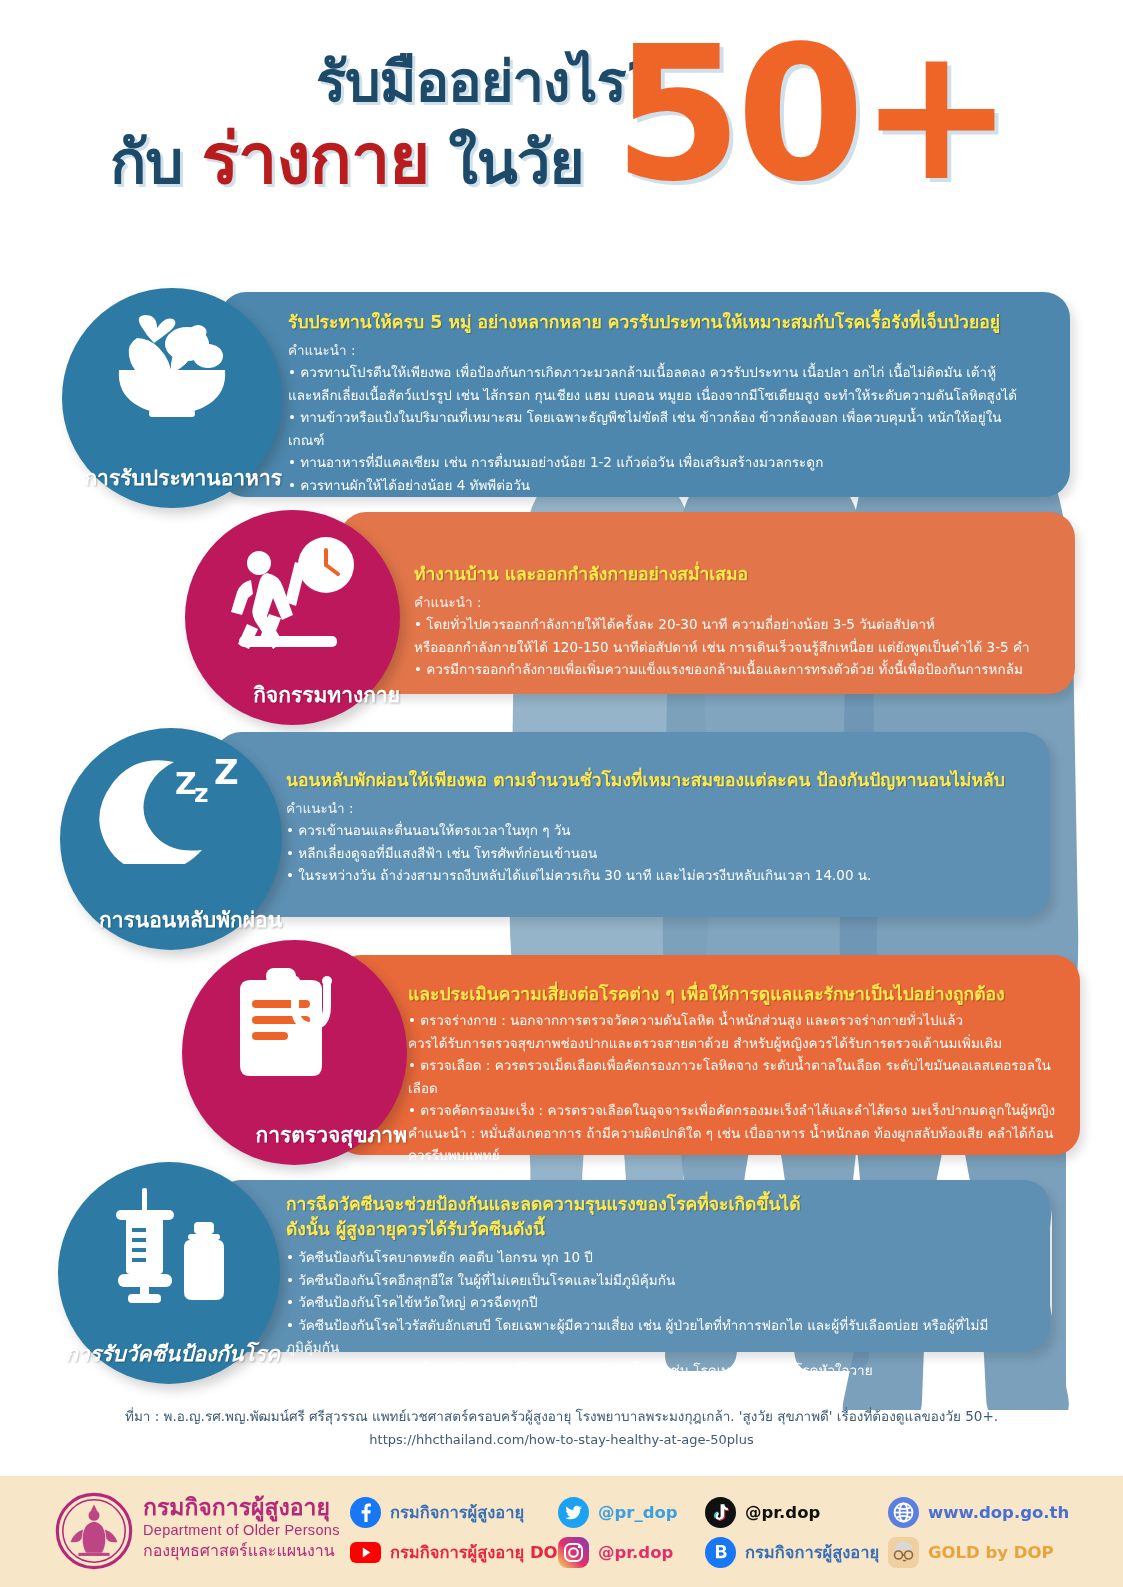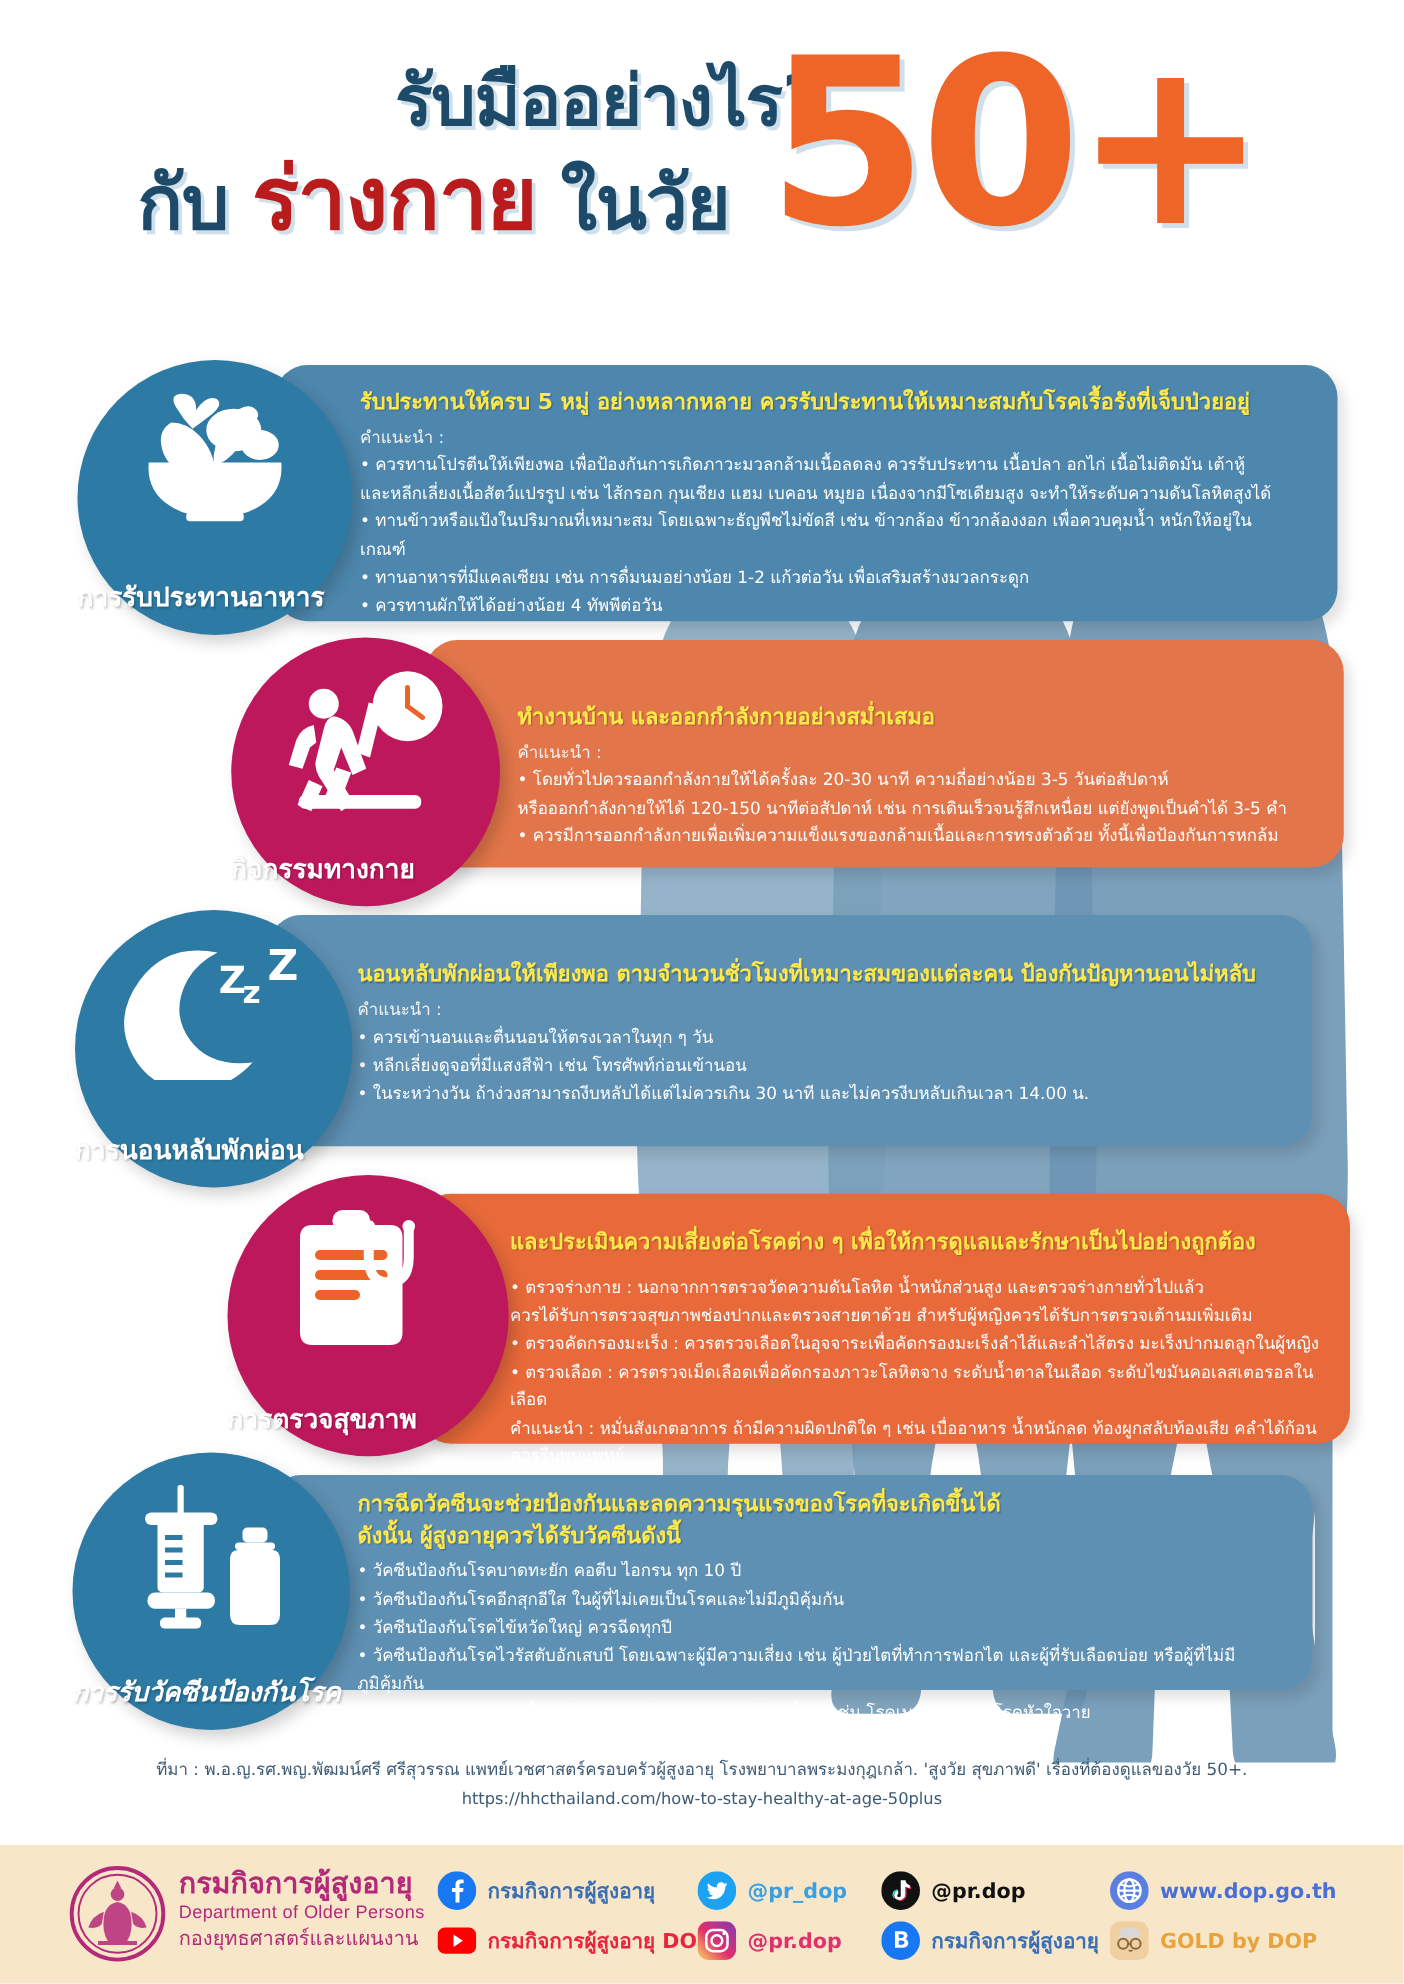--- a/index.html
+++ b/index.html
@@ -42,21 +42,21 @@
   .panel.orange2{ background:#e8693a; }
   .circle {
     position:absolute; border-radius:50%;
     box-shadow:5px 6px 12px rgba(0,0,0,0.18);
     display:flex; flex-direction:column; align-items:center; justify-content:flex-start;
     z-index:4;
   }
   .circle.blue   { background:#2d7ba5; }
   .circle.orange { background:#be185d; }
   .circle-label {
-    position:absolute; bottom:14px; left:0; right:0; text-align:left;
+    position:absolute; bottom:14px; left:0; right:0; text-align:right;
     color:#ffffff; font-weight:bold; font-size:21px; letter-spacing:0px;
     text-shadow:1px 1px 2px rgba(0,0,0,0.25);
   }
   .circle-icon { margin-top:26px; }
 
   .body-txt { position:absolute; color:#ffffff; }
   .head-line { color:#ffe94a; font-weight:bold; font-size:17.5px; line-height:25px;
                text-shadow:1px 1px 1px rgba(0,0,0,0.25); }
   .sub-note  { color:#f2f2f2; font-size:13.5px; line-height:22px; margin-top:4px; }
   .bullet    { color:#ffffff; font-size:13.5px; line-height:22.5px; }
@@ -214,24 +214,24 @@
         <path d="M81 62 v18 q0 16 -18 16 q-12 0 -16-6"></path>
       </g>
       <circle cx="46" cy="92" r="11" fill="#ffffff"></circle>
       <circle cx="97" cy="15" r="5" fill="#ffffff"></circle>
       <circle cx="65" cy="15" r="5" fill="#ffffff"></circle>
     </svg>
     <div class="circle-label">การตรวจสุขภาพ</div>
   </div>
   <div class="body-txt" style="left:408px; top:982px; width:650px;">
     <div class="head-line">และประเมินความเสี่ยงต่อโรคต่าง ๆ เพื่อให้การดูแลและรักษาเป็นไปอย่างถูกต้อง</div>
-    <div class="bullet" style="margin-top:12px;">• ตรวจร่างกาย : นอกจากการตรวจวัดความดันโลหิต น้ำหนักส่วนสูง และตรวจร่างกายทั่วไปแล้ว</div>
+    <div class="bullet" style="margin-top:2px;">• ตรวจร่างกาย : นอกจากการตรวจวัดความดันโลหิต น้ำหนักส่วนสูง และตรวจร่างกายทั่วไปแล้ว</div>
     <div class="bullet">ควรได้รับการตรวจสุขภาพช่องปากและตรวจสายตาด้วย สำหรับผู้หญิงควรได้รับการตรวจเต้านมเพิ่มเติม</div>
+    <div class="bullet">• ตรวจเลือด : ควรตรวจเม็ดเลือดเพื่อคัดกรองภาวะโลหิตจาง ระดับน้ำตาลในเลือด ระดับไขมันคอเลสเตอรอลในเลือด</div>
     <div class="bullet">• ตรวจคัดกรองมะเร็ง : ควรตรวจเลือดในอุจจาระเพื่อคัดกรองมะเร็งลำไส้และลำไส้ตรง มะเร็งปากมดลูกในผู้หญิง</div>
-    <div class="bullet">• ตรวจเลือด : ควรตรวจเม็ดเลือดเพื่อคัดกรองภาวะโลหิตจาง ระดับน้ำตาลในเลือด ระดับไขมันคอเลสเตอรอลในเลือด</div>
     <div class="bullet">คำแนะนำ : หมั่นสังเกตอาการ ถ้ามีความผิดปกติใด ๆ เช่น เบื่ออาหาร น้ำหนักลด ท้องผูกสลับท้องเสีย คลำได้ก้อน ควรรีบพบแพทย์</div>
   </div>
 </div>
 
 <div class="section">
   <div class="panel bluelt" style="left:215px; top:1180px; width:835px; height:172px;"></div>
   <div class="circle blue" style="left:58px; top:1162px; width:222px; height:222px;font-style:italic;">
     <svg class="circle-icon" width="135" height="115" viewBox="0 0 135 115">
       <g fill="#ffffff">
         <rect x="40" y="0" width="5" height="28" rx="2"></rect>

